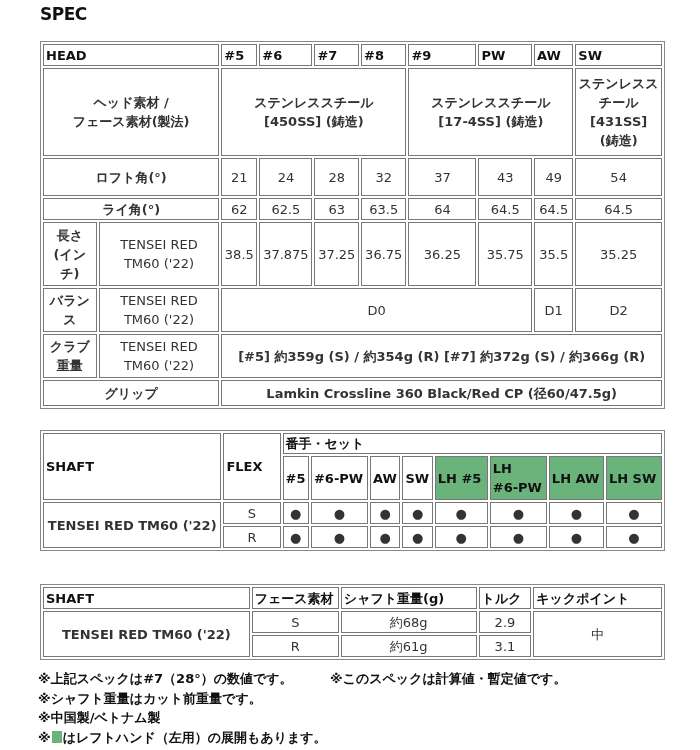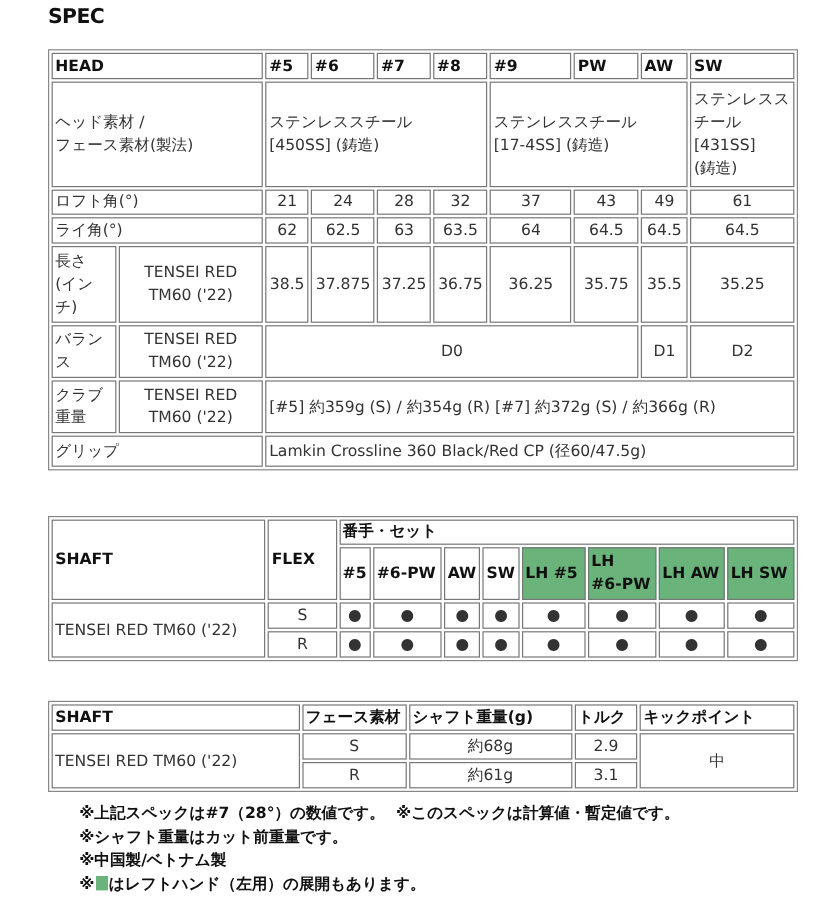--- a/index.html
+++ b/index.html
@@ -2,24 +2,24 @@
 <html><head>
 <meta charset="utf-8">
 <style>
   html,body{margin:0;padding:0;background:#fff;}
   body{width:700px;height:750px;position:relative;overflow:hidden;font-family:"DejaVu Sans","Liberation Sans",sans-serif;color:#333;}
   .title{position:absolute;left:40px;top:4px;font-size:17px;font-weight:bold;color:#111;font-family:"DejaVu Sans",sans-serif;letter-spacing:-0.5px;}
   table.spec{position:absolute;border-collapse:separate;border-spacing:2px;border:1px solid #888;background:#fff;}
   table.spec td, table.spec th{border:1px solid #777;padding:0 2px;font-size:13px;line-height:19px;color:#333;}
   table.spec th{font-weight:bold;color:#111;text-align:left;}
   .c{text-align:center;}
-  .l{text-align:left;}
+  .l{text-align:center;font-weight:bold;}
   .green{background:#6AB37A;}
   .dot{font-size:14px;color:#111;}
-  .notes{position:absolute;left:38px;top:669px;font-size:13px;line-height:19.5px;color:#111;font-weight:bold;margin-left:28px;}
+  .notes{position:absolute;left:38px;top:669px;font-size:13px;line-height:19.5px;color:#111;font-weight:bold;}
   .notes .row{white-space:nowrap;}
   .sq{display:inline-block;width:10px;height:12px;background:#6AB37A;vertical-align:-1px;margin:0 1px;}
   .note-right{position:absolute;left:330px;top:669px;font-size:13px;line-height:19.5px;color:#111;font-weight:bold;white-space:nowrap;}
 </style>
 </head>
 <body>
 
 <div class="title">SPEC</div>
 
 <table class="spec" style="left:40px;top:41px;width:625px;">
@@ -60,30 +60,30 @@
       <div>ステンレススチール</div>
       <div>[17-4SS] (鋳造)</div>
     </td>
     <td class="l">
       <div>ステンレスス</div>
       <div>チール</div>
       <div>[431SS]</div>
       <div>(鋳造)</div>
     </td>
   </tr>
-  <tr style="height:21px">
+  <tr style="height:38px">
     <td colspan="2" class="l">ロフト角(°)</td>
     <td class="c">21</td>
     <td class="c">24</td>
     <td class="c">28</td>
     <td class="c">32</td>
     <td class="c">37</td>
     <td class="c">43</td>
     <td class="c">49</td>
-    <td class="c">61</td>
+    <td class="c">54</td>
   </tr>
   <tr style="height:22px">
     <td colspan="2" class="l">ライ角(°)</td>
     <td class="c">62</td>
     <td class="c">62.5</td>
     <td class="c">63</td>
     <td class="c">63.5</td>
     <td class="c">64</td>
     <td class="c">64.5</td>
     <td class="c">64.5</td>

